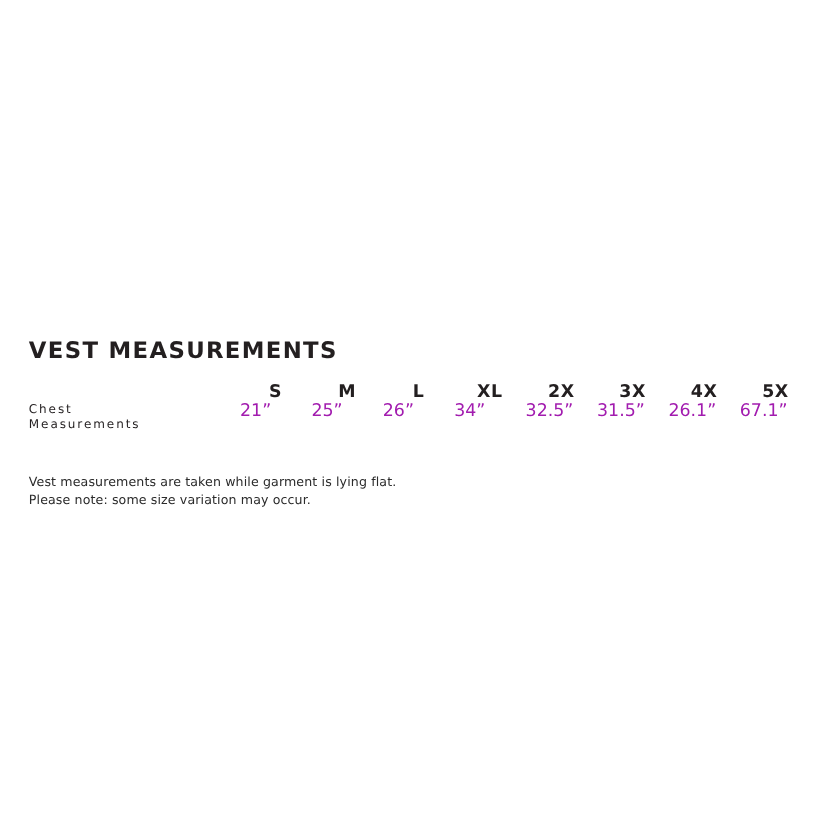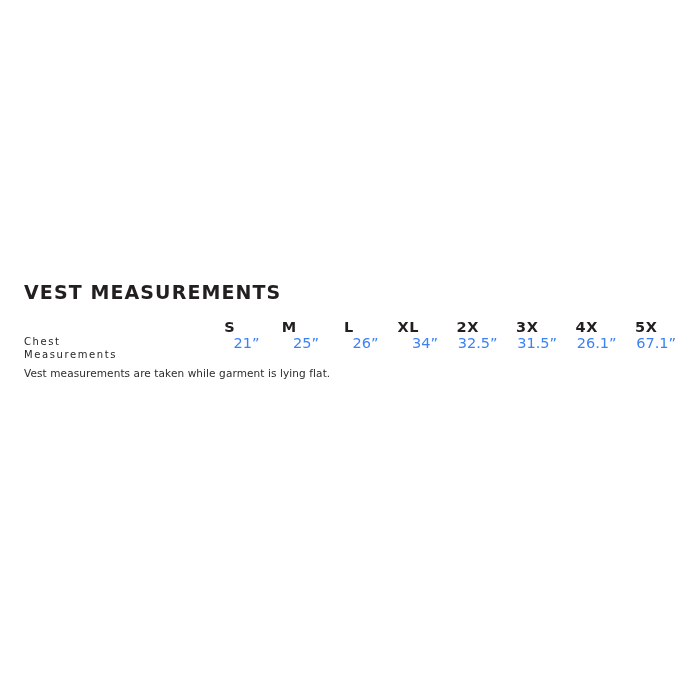--- a/index.html
+++ b/index.html
@@ -75,29 +75,29 @@
     line-height: 1.35;
     color: #231f20;
     text-align: left;
     padding-top: 1px;
   }
 
   .row-label span { display: block; }
 
   .data-cell {
     font-size: 14.5px;
-    color: #3b82f6;
-    text-align: right;
+    color: #a21caf;
+    text-align: left;
     white-space: nowrap;
     padding-top: 2px;
     margin-top: 48px;
   }
 
   .notes {
-    margin-top: 4px;
+    margin-top: 33px;
     font-size: 10.5px;
     line-height: 1.45;
     color: #2b2b2b;
     letter-spacing: 0.1px;
   }
   .notes div { display: block; }
 </style>
 </head>
 <body>
 
@@ -145,17 +145,18 @@
           <td class="data-cell">32.5”</td>
           <td class="data-cell">31.5”</td>
           <td class="data-cell">26.1”</td>
           <td class="data-cell">67.1”</td>
         </tr>
       </tbody>
     </table>
 
     <div class="notes">
       <div>Vest measurements are taken while garment is lying flat.</div>
+      <div>Please note: some size variation may occur.</div>
     </div>
 
   </div>
 
 </div>
 
 </body></html>

